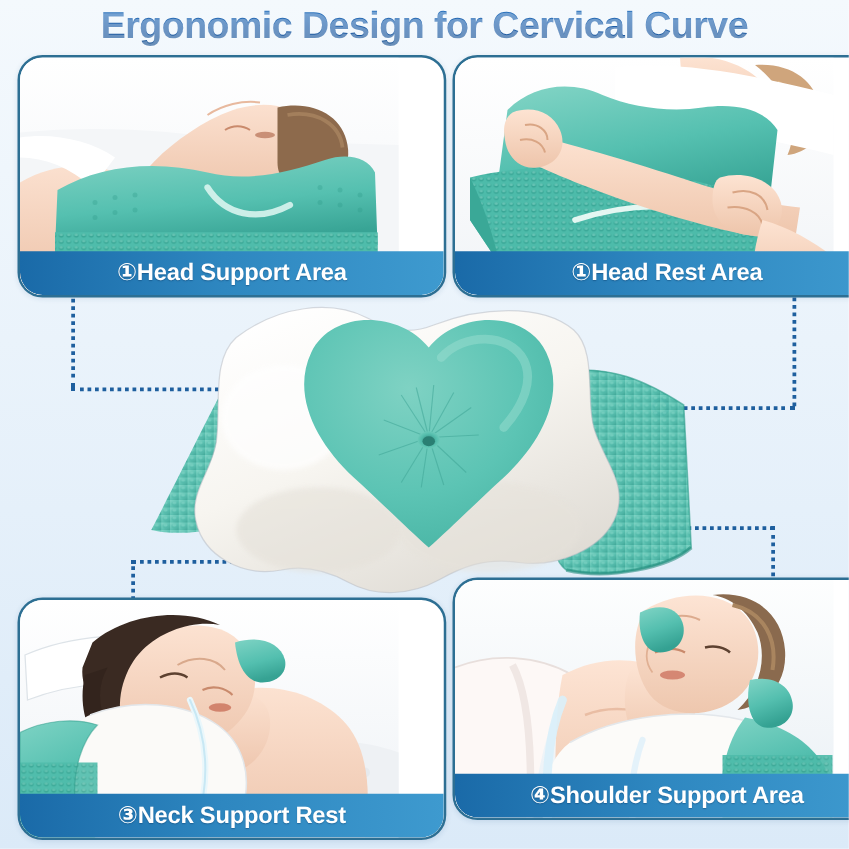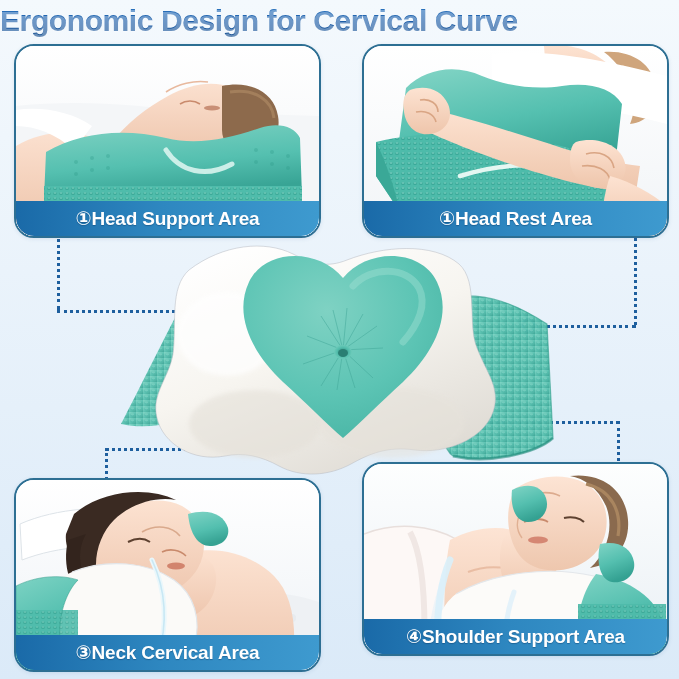--- a/index.html
+++ b/index.html
@@ -5,32 +5,32 @@
   html,body{margin:0;padding:0;}
   body{
     width:679px;height:679px;overflow:hidden;
     font-family:"Liberation Sans","DejaVu Sans",sans-serif;
     background:linear-gradient(180deg,#f4f9fd 0%,#eaf3fb 40%,#dbeaf8 100%);
   }
   .stage{position:relative;width:679px;height:679px;}
 
   
   .title{
-    position:absolute;left:0;top:4px;width:679px;
+    position:absolute;left:0;top:4px;width:679px;text-align:center;
     font-size:30px;font-weight:bold;letter-spacing:-0.4px;
     background:linear-gradient(180deg,#2e79c4 0%,#1d5ca6 55%,#17508f 100%);
     -webkit-background-clip:text;background-clip:text;color:transparent;
     -webkit-text-fill-color:transparent;
     text-shadow:0 1px 0 rgba(255,255,255,.35);
   }
 
   
   .panel{position:absolute;width:303px;height:190px;
     border:2px solid #2d6f93;border-radius:20px;overflow:hidden;
-    background:#fff;box-shadow:0 1px 4px rgba(40,90,140,.12);}
+    background:#fff;box-shadow:0 1px 4px rgba(40,90,140,.12);padding-left:36px;}
   .p1{left:14px;top:44px;}
   .p2{left:362px;top:44px;}
   .p3{left:14px;top:478px;}
   .p4{left:362px;top:462px;}
 
   .photo{position:absolute;inset:0;overflow:hidden;}
 
   
   .ribbon{
     position:absolute;left:0;right:0;bottom:0;height:35px;
@@ -385,21 +385,21 @@
                  C46 176 52 186 60 190 L0 190 Z" fill="none" stroke="#2f9b8a" stroke-width="1" opacity="0.5"></path>
 
         <path d="M172 34 C192 28 208 34 212 48 C214 58 206 66 194 66
                  C182 66 174 54 172 34 Z" fill="url(#teal3)"></path>
 
         <path d="M136 80 C150 110 152 144 142 176" fill="none" stroke="#eaf7fb" stroke-width="5" stroke-linecap="round"></path>
         <path d="M136 80 C150 110 152 144 142 176" fill="none" stroke="#bfe4f2" stroke-width="1.6" stroke-linecap="round" opacity="0.8"></path>
       </svg>
     </div>
     <div class="ribbon">
-      <span>③Neck Cervical Area</span>
+      <span>③Neck Support Rest</span>
     </div>
   </div>
 
   <div class="panel p4">
     <div class="photo">
       <svg width="303" height="190" viewBox="0 0 303 190">
         <defs>
           <linearGradient id="bg4" x1="0" y1="0" x2="0" y2="1">
             <stop offset="0%" stop-color="#fdfefe"></stop>
               <stop offset="100%" stop-color="#eaf0f5"></stop>

